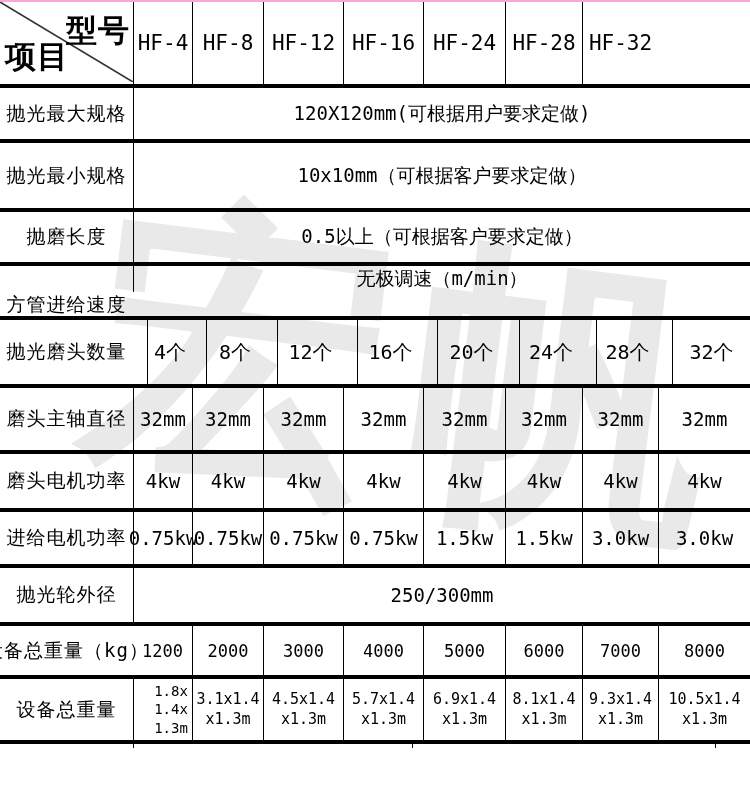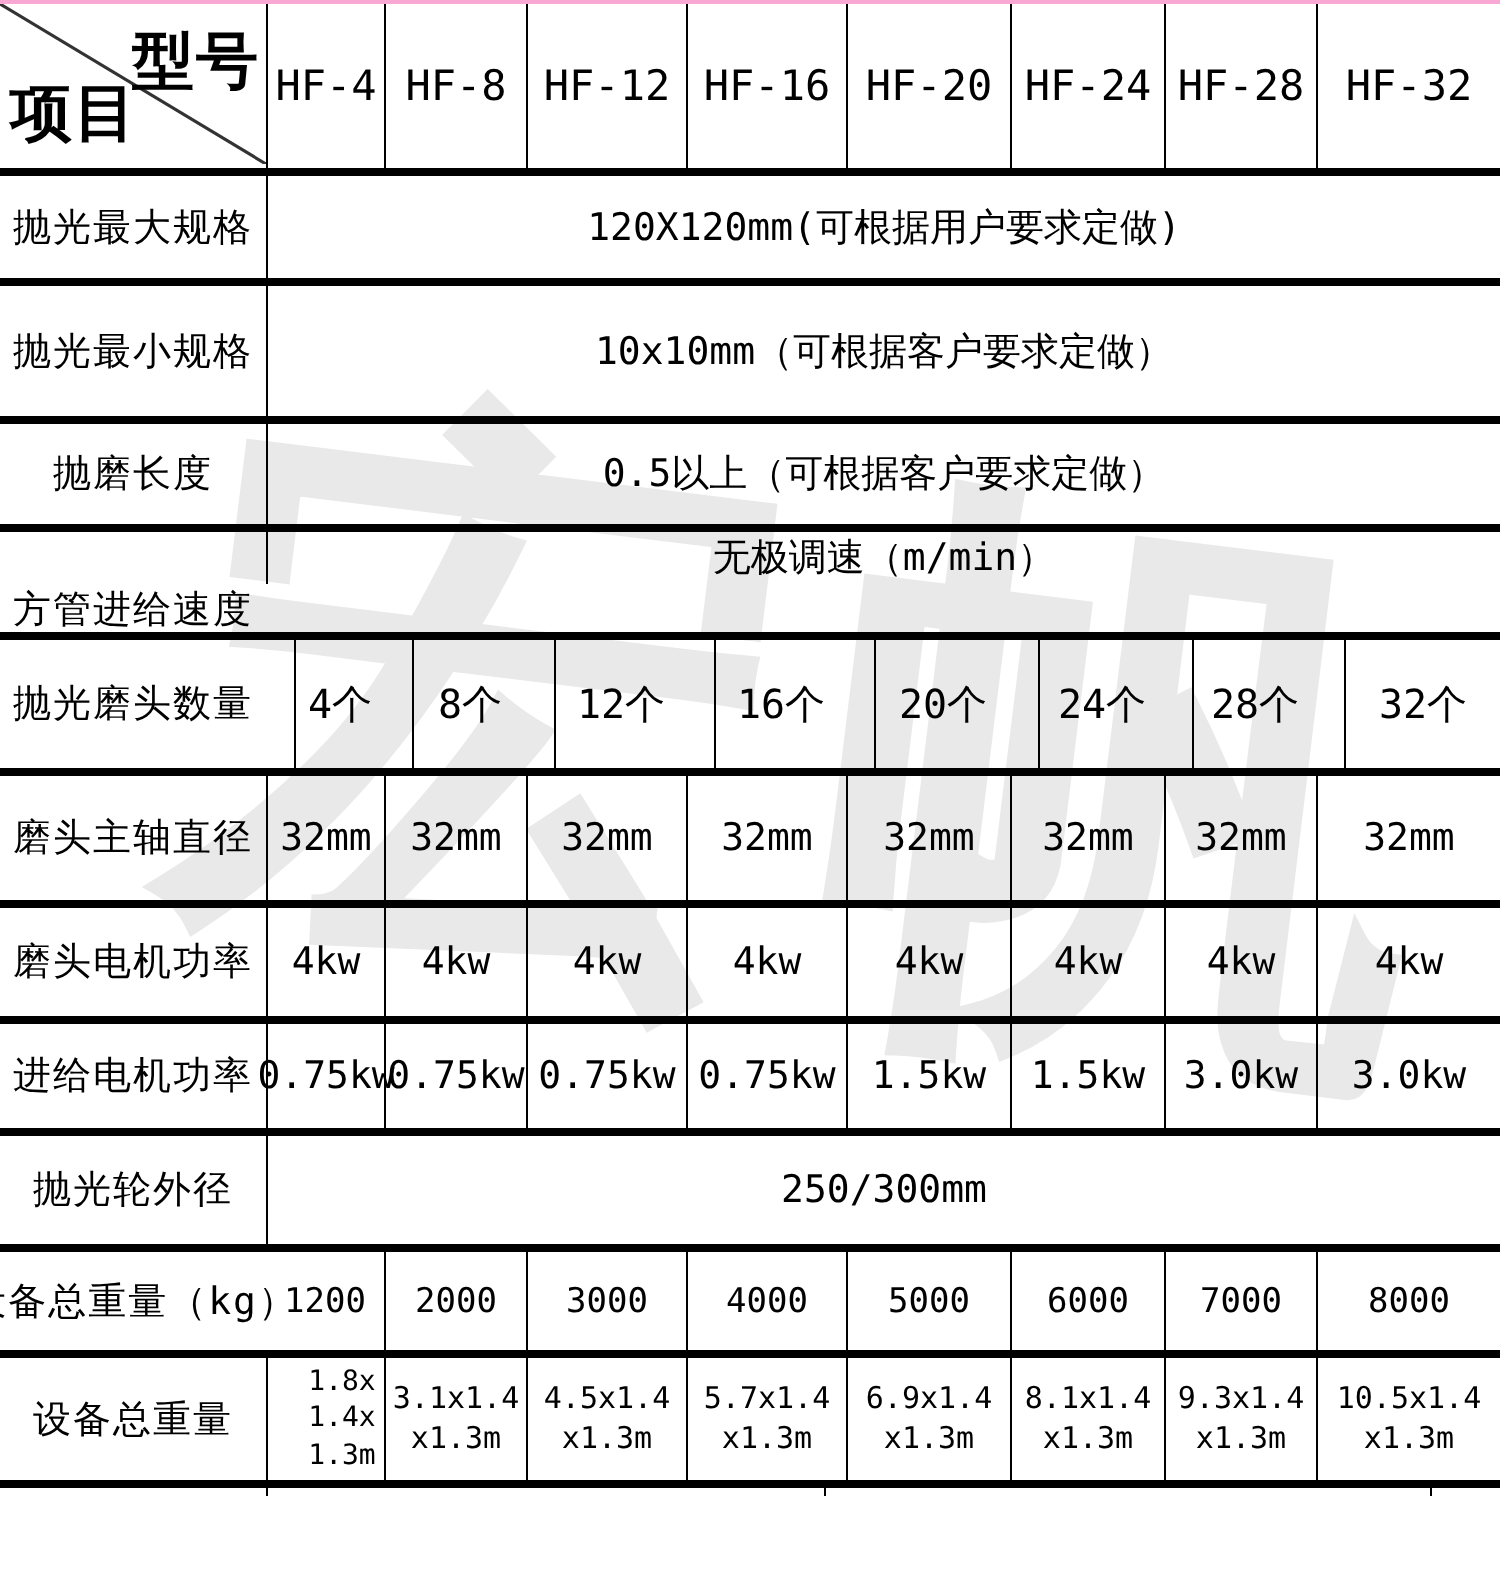--- a/index.html
+++ b/index.html
@@ -65,21 +65,20 @@
         <svg width="133" height="80">
           <line x1="0" y1="0" x2="133" y2="80" stroke="#333" stroke-width="1.6"></line>
         </svg>
         <span class="tr">型号</span>
         <span class="bl">项目</span>
       </div>
       <div class="c">HF-4</div>
       <div class="c">HF-8</div>
       <div class="c">HF-12</div>
       <div class="c">HF-16</div>
-      <div class="c">HF-20</div>
       <div class="c">HF-24</div>
       <div class="c">HF-28</div>
       <div class="c">HF-32</div>
     </div>
 
     <div class="row r1">
       <div class="c label">抛光最大规格</div>
       <div class="c span">120X120mm(可根据用户要求定做)</div>
     </div>
 

